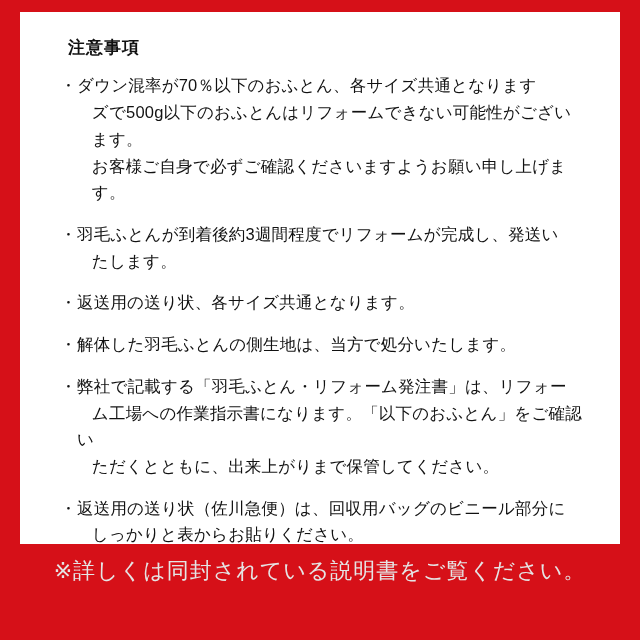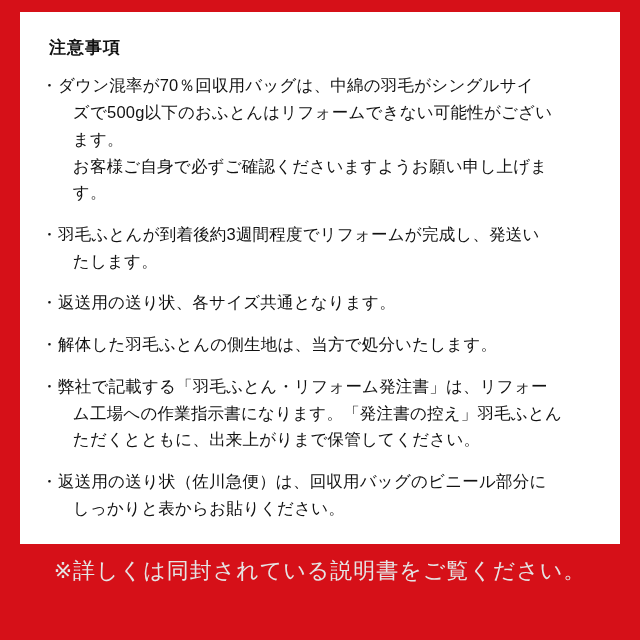--- a/index.html
+++ b/index.html
@@ -21,21 +21,21 @@
     box-sizing: border-box;
   }
   .card {
     position: absolute;
     left: 20px;
     top: 12px;
     width: 600px;
     height: 532px;
     background: #ffffff;
     box-sizing: border-box;
-    padding: 26px 24px 10px 21px;
+    padding: 26px 24px 10px 40px;
   }
   .card-title {
     font-size: 17px;
     font-weight: bold;
     color: #111111;
     letter-spacing: 1px;
     margin: 0 0 14px 8px;
     line-height: 1.2;
   }
   .notes {
@@ -84,21 +84,21 @@
 </head>
 <body>
 
 <div class="page">
 
   <div class="card">
     <h1 class="card-title">注意事項</h1>
     <ul class="notes">
         <li class="note-item">
           <span class="note-bullet">・</span>
-          <span class="note-line">ダウン混率が70％回収用バッグは、中綿の羽毛がシングルサイ</span>
+          <span class="note-line">ダウン混率が70％以下のおふとん、各サイズ共通となります</span>
           <span class="note-line indent">ズで500g以下のおふとんはリフォームできない可能性がござい</span>
           <span class="note-line indent">ます。</span>
           <span class="note-line indent">お客様ご自身で必ずご確認くださいますようお願い申し上げま</span>
           <span class="note-line indent">す。</span>
         </li>
         <li class="note-item">
           <span class="note-bullet">・</span>
           <span class="note-line">羽毛ふとんが到着後約3週間程度でリフォームが完成し、発送い</span>
           <span class="note-line indent">たします。</span>
         </li>
@@ -106,21 +106,21 @@
           <span class="note-bullet">・</span>
           <span class="note-line">返送用の送り状、各サイズ共通となります。</span>
         </li>
         <li class="note-item">
           <span class="note-bullet">・</span>
           <span class="note-line">解体した羽毛ふとんの側生地は、当方で処分いたします。</span>
         </li>
         <li class="note-item">
           <span class="note-bullet">・</span>
           <span class="note-line">弊社で記載する「羽毛ふとん・リフォーム発注書」は、リフォー</span>
-          <span class="note-line indent">ム工場への作業指示書になります。「発注書の控え」羽毛ふとん</span>
+          <span class="note-line indent">ム工場への作業指示書になります。「以下のおふとん」をご確認い</span>
           <span class="note-line indent">ただくとともに、出来上がりまで保管してください。</span>
         </li>
         <li class="note-item">
           <span class="note-bullet">・</span>
           <span class="note-line">返送用の送り状（佐川急便）は、回収用バッグのビニール部分に</span>
           <span class="note-line indent">しっかりと表からお貼りください。</span>
         </li>
       </ul>
   </div>
 

